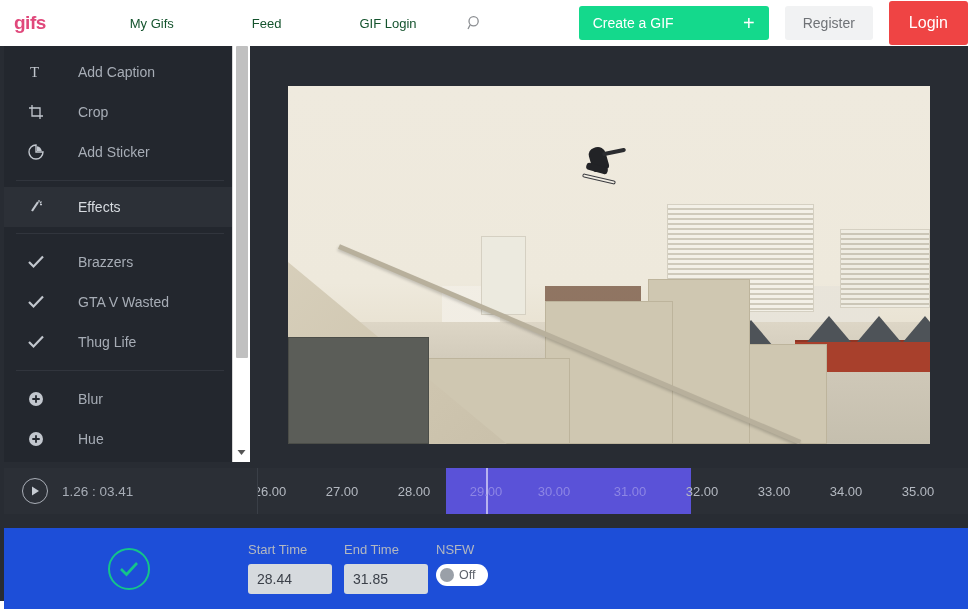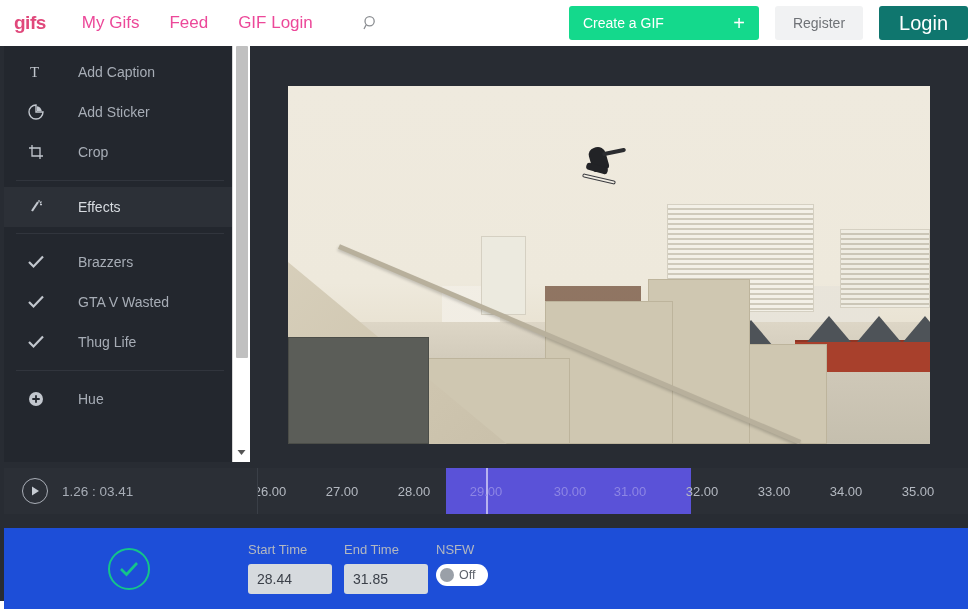--- a/index.html
+++ b/index.html
@@ -18,22 +18,22 @@
     display: flex; align-items: center;
     z-index: 40;
   }
   .logo {
     font-size: 19px; font-weight: bold;
     color: #e0487b; letter-spacing: -0.5px;
     margin-left: 14px; margin-right: 36px;
   }
   .nav { display: flex; align-items: center; gap: 30px; }
   .nav-link {
-    font-size: 17px; color: #ec4899;
-    text-decoration: none; white-space: nowrap;
+    font-size: 13px; color: #14532d;
+    text-decoration: none; white-space: nowrap; margin-left: 48px;
   }
   .search-icon { color: #8a8d91; margin-left: 20px; display: flex; align-items: center; }
   .header-right {
     margin-left: auto; display: flex; align-items: center;
     gap: 16px; padding-right: 10px;
   }
   .btn-create {
     background: #14d98c; color: #fff;
     height: 34px; width: 190px;
     border: none; border-radius: 3px;
@@ -42,24 +42,24 @@
     padding: 0 14px; cursor: pointer;
   }
   .btn-create .plus { font-size: 20px; font-weight: 300; line-height: 1; }
   .btn-register {
     background: #f1f2f3; color: #6f7276;
     height: 34px; padding: 0 18px;
     border: none; border-radius: 3px;
     font-size: 14px; font-family: inherit; cursor: pointer;
   }
   .btn-login {
-    background: #0f766e; color: #fff;
-    height: 34px; padding: 0 20px;
+    background: #ef4444; color: #fff;
+    height: 44px; padding: 0 20px;
     border: none; border-radius: 3px;
-    font-size: 20px; font-family: inherit; cursor: pointer;
+    font-size: 16px; font-family: inherit; cursor: pointer;
   }
 
   
   .app {
     position: absolute; top: 0; left: 0;
     width: 968px; height: 601px;
     background: #282c33;
   }
   .page-title {
     position: absolute; top: 32px; left: 250px;
@@ -311,36 +311,36 @@
       <div class="side-item">
         <span class="ico">
           <svg width="16" height="16" viewBox="0 0 16 16">
               <text x="2" y="13" font-family="Liberation Serif, serif" font-size="15" fill="currentColor">T</text>
             </svg>
         </span>
         <span class="lbl">Add Caption</span>
       </div>
       <div class="side-item">
         <span class="ico">
+          <svg width="16" height="16" viewBox="0 0 16 16" fill="none" stroke="currentColor" stroke-width="1.3">
+              <path d="M4 1v11h11"></path>
+              <path d="M1 4h11v11"></path>
+            </svg>
+        </span>
+        <span class="lbl">Crop</span>
+      </div>
+      <div class="side-item">
+        <span class="ico">
           <svg width="16" height="16" viewBox="0 0 16 16">
               <path d="M8 1a7 7 0 1 0 7 7h-7z" fill="none" stroke="currentColor" stroke-width="1.4"></path>
               <path d="M9 2.2A6 6 0 0 1 13.8 7H9z" fill="currentColor"></path>
             </svg>
         </span>
         <span class="lbl">Add Sticker</span>
       </div>
-      <div class="side-item">
-        <span class="ico">
-          <svg width="16" height="16" viewBox="0 0 16 16" fill="none" stroke="currentColor" stroke-width="1.3">
-              <path d="M4 1v11h11"></path>
-              <path d="M1 4h11v11"></path>
-            </svg>
-        </span>
-        <span class="lbl">Crop</span>
-      </div>
     </div>
 
     <div class="divider"></div>
 
     <div class="side-group" style="padding:6px 0;">
       <div class="side-item selected">
         <span class="ico">
           <svg width="16" height="16" viewBox="0 0 16 16" stroke="currentColor" stroke-width="1.3" fill="none">
               <path d="M10 3 4 12" stroke-width="2.2"></path>
               <path d="M11 1v2M13.5 2.5 12 4M14 5.5h-2"></path>
@@ -375,20 +375,29 @@
               <path d="M1 7l4.5 4.5L15 1.5" fill="none" stroke="currentColor" stroke-width="2.2"></path>
             </svg>
         </span>
         <span class="lbl">Thug Life</span>
       </div>
     </div>
 
     <div class="divider"></div>
 
     <div class="side-group">
+      <div class="side-item">
+        <span class="ico">
+          <svg width="16" height="16" viewBox="0 0 16 16">
+              <circle cx="8" cy="8" r="7" fill="currentColor"></circle>
+              <path d="M8 4.3v7.4M4.3 8h7.4" stroke="#23272e" stroke-width="1.8"></path>
+            </svg>
+        </span>
+        <span class="lbl">Blur</span>
+      </div>
       <div class="side-item">
         <span class="ico">
           <svg width="16" height="16" viewBox="0 0 16 16">
               <circle cx="8" cy="8" r="7" fill="currentColor"></circle>
               <path d="M8 4.3v7.4M4.3 8h7.4" stroke="#23272e" stroke-width="1.8"></path>
             </svg>
         </span>
         <span class="lbl">Hue</span>
       </div>
     </div>
@@ -449,21 +458,21 @@
       </div>
       <div class="time-readout">1.26 : 03.41</div>
     </div>
     <div class="tl-right">
       <div class="selection" id="tl-selection" style="left: 187.68px; width: 245.52px; background: rgb(90, 82, 216);"></div>
       <div class="playhead" id="tl-playhead" style="left: 228px;"></div>
       <div class="tick" style="left:-24px">26.00</div>
       <div class="tick" style="left:48px">27.00</div>
       <div class="tick" style="left:120px">28.00</div>
       <div class="tick inside" style="left:192px">29.00</div>
-      <div class="tick inside" style="left:276px">30.00</div>
+      <div class="tick inside" style="left:260px">30.00</div>
       <div class="tick inside" style="left:336px">31.00</div>
       <div class="tick" style="left:408px">32.00</div>
       <div class="tick" style="left:480px">33.00</div>
       <div class="tick" style="left:552px">34.00</div>
       <div class="tick" style="left:624px">35.00</div>
     </div>
   </div>
 
   <div class="bottom">
     <div class="confirm-btn">

